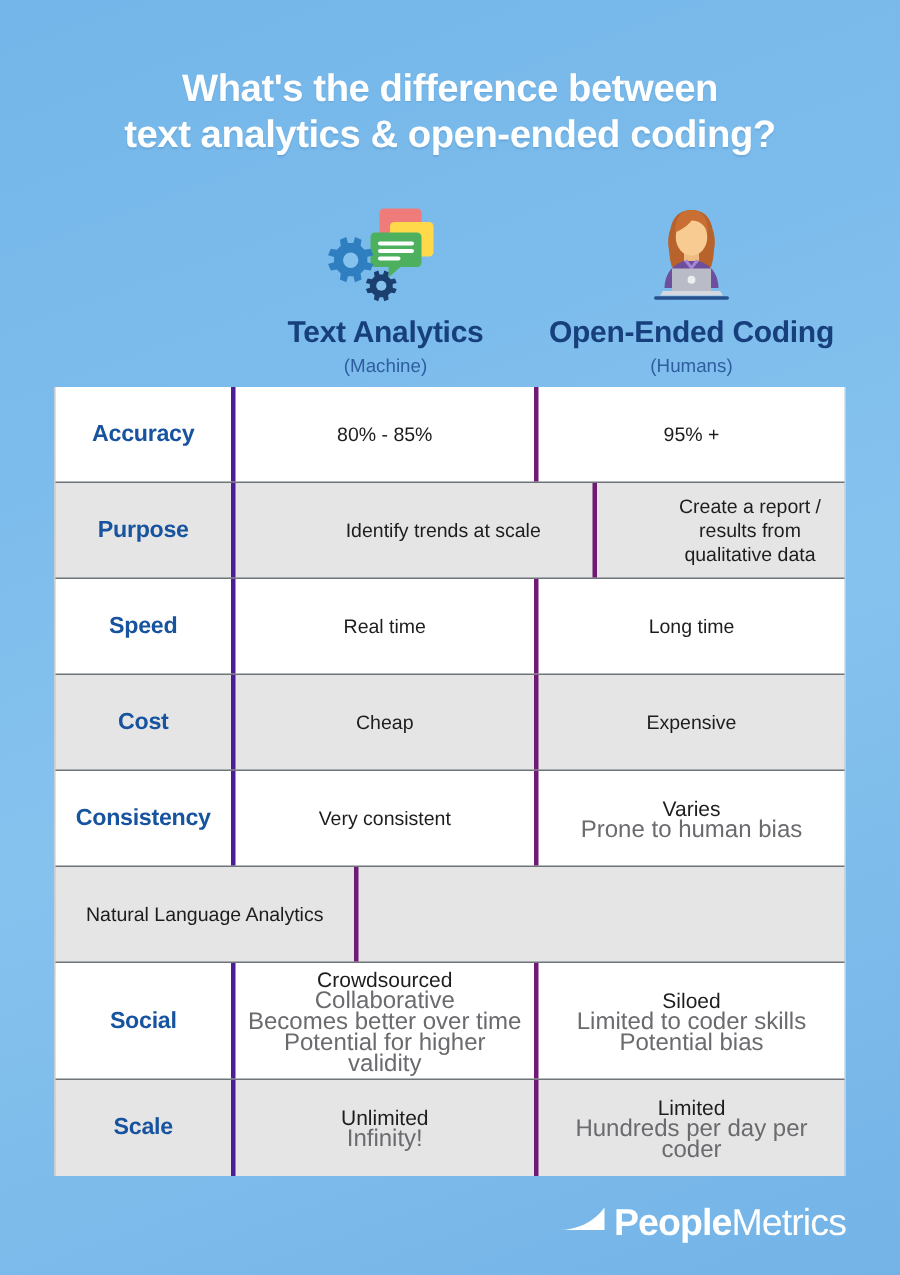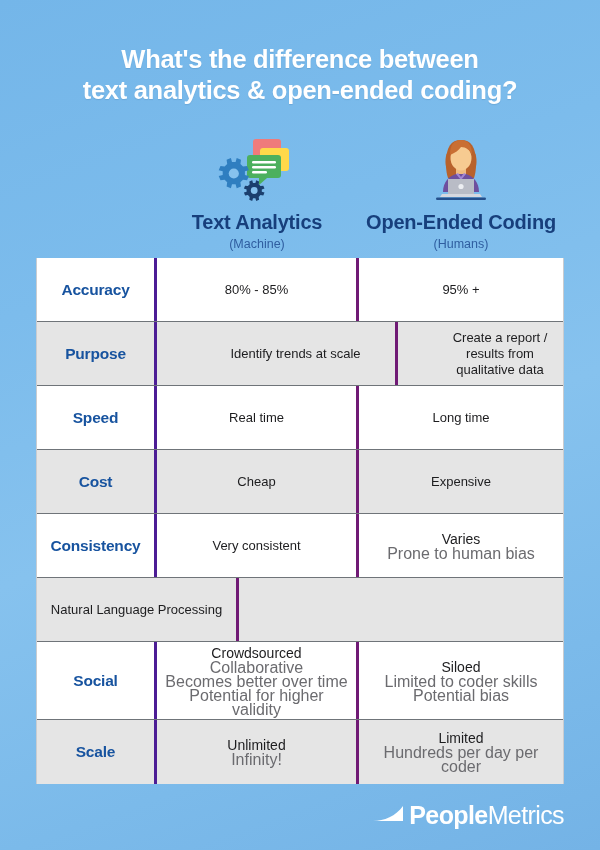--- a/index.html
+++ b/index.html
@@ -293,21 +293,21 @@
         <span class="cell-inner">
           <span class="main-text strong">Varies</span>
           <span class="sub-text">Prone to human bias</span>
         </span>
       </div>
     </div>
 
     <div class="row gray" style="height:64px;">
       <div class="cell v1">
         <span class="cell-inner">
-          <span class="main-text">Natural Language Processing</span>
+          <span class="main-text">Natural Language Analytics</span>
         </span>
       </div>
     </div>
 
     <div class="row white" style="height:78px;">
       <div class="cell label">Social</div>
       <div class="cell v1">
         <span class="cell-inner">
           <span class="main-text strong">Crowdsourced</span>
           <span class="sub-text">Collaborative</span>

